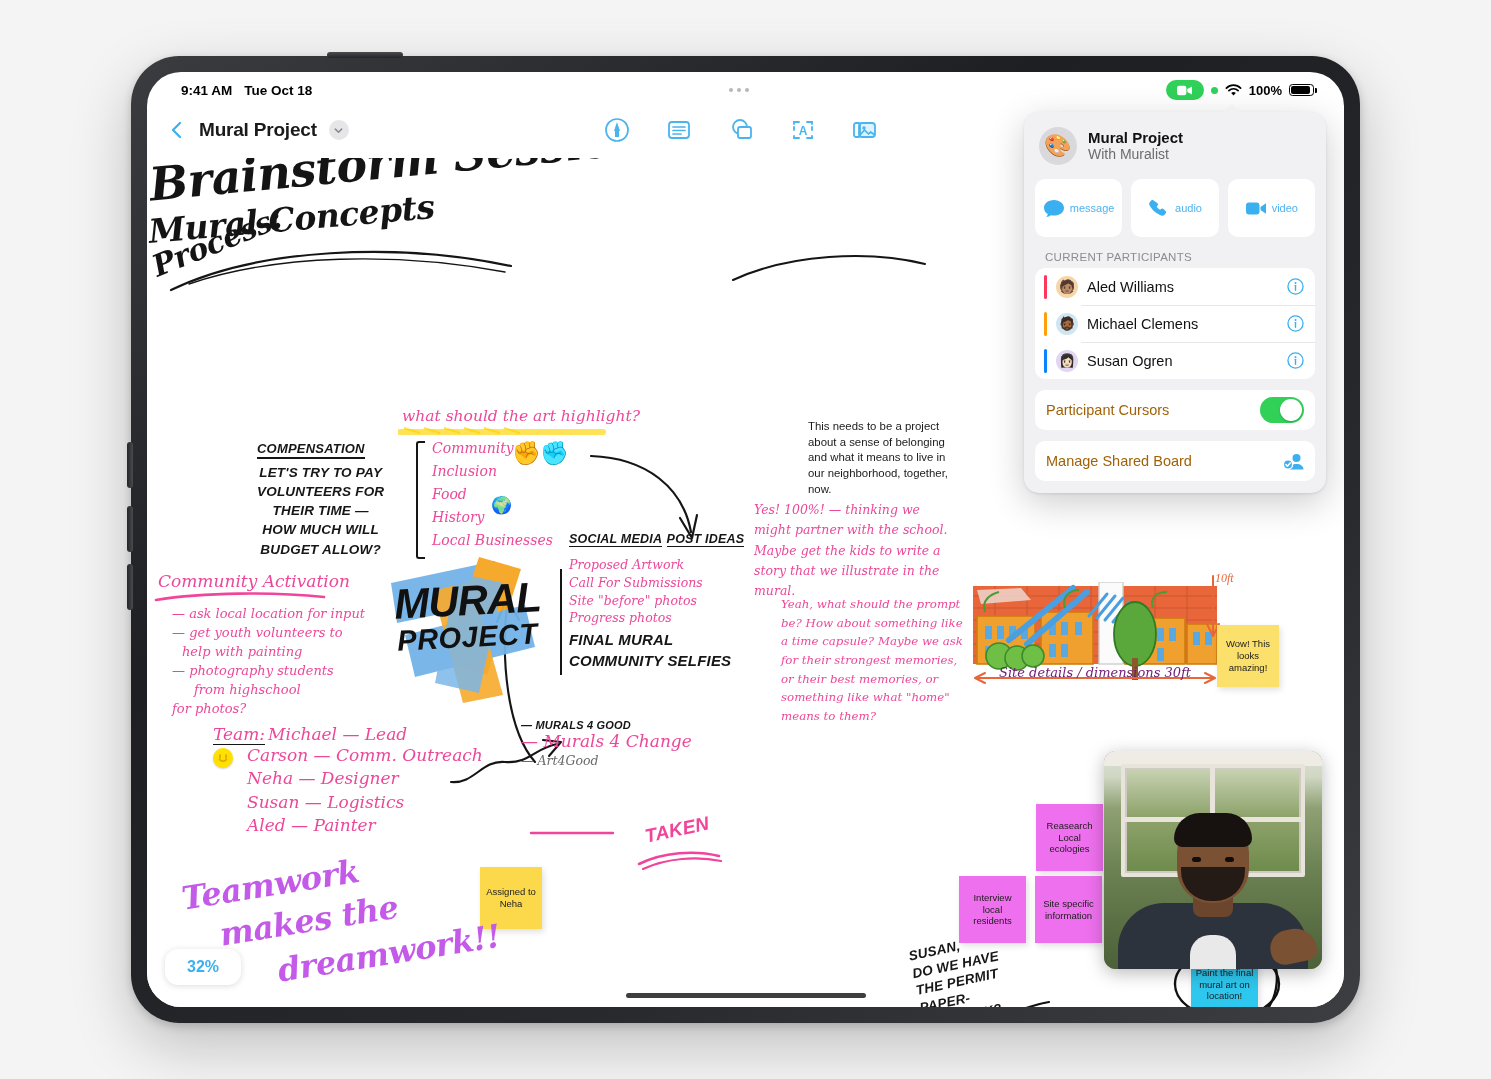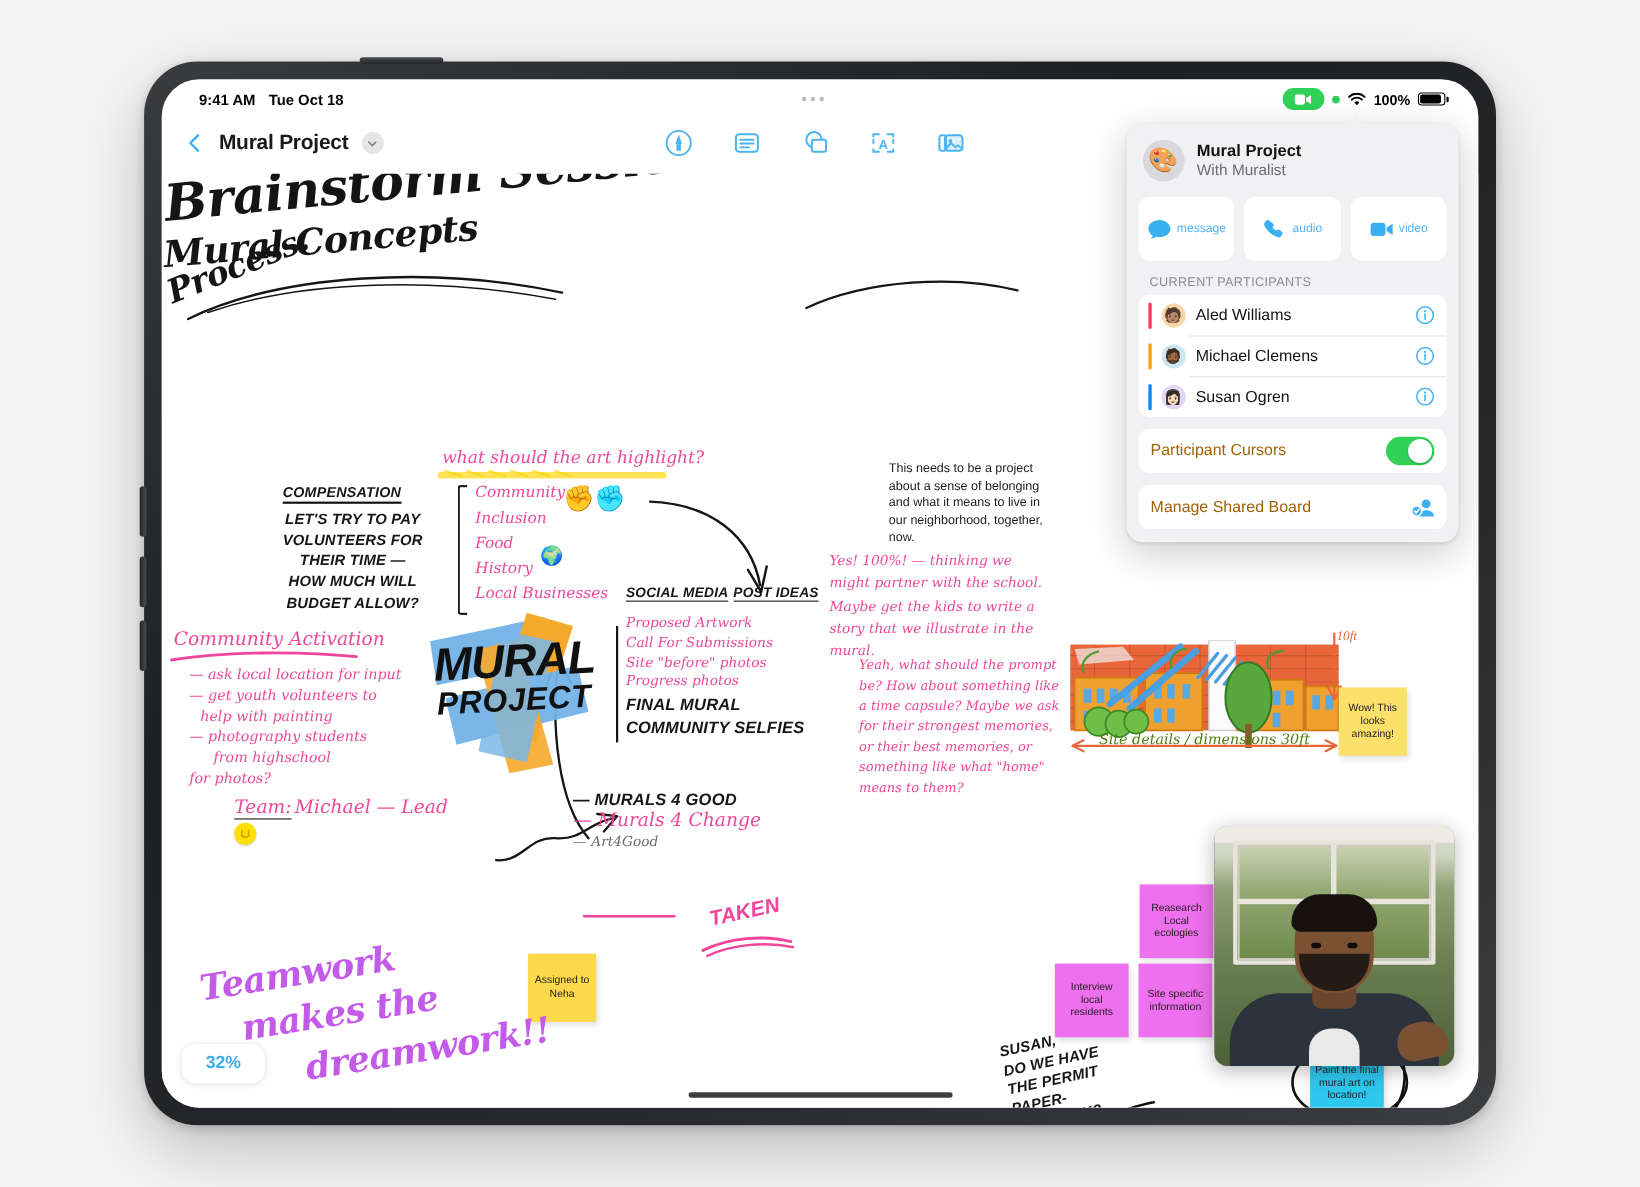--- a/index.html
+++ b/index.html
@@ -427,35 +427,41 @@
        <div style="position:absolute; left:10px; top:34px; width:165px; text-align:center;">
          <div style="font-family:'Liberation Sans',sans-serif; font-weight:700; font-style:italic; font-size:42px; color:#111; letter-spacing:-1px; transform:rotate(-3deg);">MURAL</div>
          <div style="font-family:'Liberation Sans',sans-serif; font-weight:700; font-style:italic; font-size:29px; color:#111; letter-spacing:0.5px; transform:rotate(-3deg); margin-top:-4px;">PROJECT</div>
        </div>
      </div>
 
      <div style="position:absolute; left:66px; top:566px;">
        <div class="cursive" style="font-size:17px; white-space:nowrap;">
          <span style="border-bottom:1.6px solid #151515;">Team:</span><span style="margin-left:3px;">Michael — Lead</span>
        </div>
+       <div class="cursive" style="font-size:17px; margin-left:34px; line-height:1.38; white-space:nowrap;">
+         <div>Carson — Comm. Outreach</div>
+         <div>Neha — Designer</div>
+         <div>Susan — Logistics</div>
+         <div>Aled — Painter</div>
+       </div>
        <div style="position:absolute; left:0px; top:24px; width:20px; height:20px; border-radius:50%; background:#ffe000; box-shadow:0 1px 2px rgba(0,0,0,.2);">
          <svg viewBox="0 0 20 20" style="width:100%;height:100%;">
                 <path d="M7 7 V10 M13 7 V10 M6.5 11.5 Q10 15 13.5 11.5" stroke="#d9a300" stroke-width="1.6" fill="none" stroke-linecap="round"></path>
               </svg>
        </div>
      </div>
 
      <svg class="ink" style="left:300px; top:580px; width:120px; height:50px;" viewBox="0 0 120 50">
        <path d="M4 44 C 28 46, 34 22, 58 24 C 82 26, 88 10, 110 6" stroke="#151515" stroke-width="2.1" fill="none" stroke-linecap="round"></path>
        <path d="M96 2 L114 4 L102 18" stroke="#151515" stroke-width="2.1" fill="none" stroke-linecap="round" stroke-linejoin="round"></path>
      </svg>
 
      <div style="position:absolute; left:336px; top:556px; width:230px; text-align:center;">
        <div style="text-align:left; margin-left:38px; margin-top:5px;">
-         <div class="block" style="font-size:15px;">— MURALS 4 GOOD</div>
+         <div class="block" style="font-size:11px;">— MURALS 4 GOOD</div>
          <div class="cursive" style="font-size:17px;">— Murals 4 Change</div>
          <div class="cursive" style="font-size:12.5px; position:relative; display:inline-block; color:#6a6a6a;">— Art4Good</div>
        </div>
        <svg style="position:absolute; left:38px; top:111px; width:100px; height:14px;" viewBox="0 0 100 14">
          <path d="M10 8 H92" stroke="#f0459a" stroke-width="2.4" stroke-linecap="round"></path>
        </svg>
        <div style="position:absolute; left:160px; top:112px;">
          <div class="block" style="font-size:19px; color:#f0459a; transform:rotate(-12deg); transform-origin:left top;">TAKEN</div>
          <svg style="position:absolute; left:-6px; top:18px; width:86px; height:26px;" viewBox="0 0 86 26">
            <path d="M2 20 C 26 8, 58 6, 82 12" stroke="#f0459a" stroke-width="2.6" fill="none" stroke-linecap="round"></path>
@@ -537,21 +543,21 @@
            <circle cx="30" cy="74" r="13"></circle>
                 <circle cx="48" cy="76" r="12"></circle>
                 <circle cx="64" cy="74" r="11"></circle>
          </g>
          <ellipse cx="166" cy="52" rx="21" ry="32" fill="#5aa83c" stroke="#2f7a22" stroke-width="1.8"></ellipse>
          <rect x="163" y="76" width="6" height="22" fill="#8a5a2c"></rect>
          <path d="M6 96 H246" stroke="#e8663a" stroke-width="2"></path>
          <path d="M6 96 L16 91 M6 96 L16 101" stroke="#e8663a" stroke-width="2" fill="none" stroke-linecap="round"></path>
          <path d="M246 96 L236 91 M246 96 L236 101" stroke="#e8663a" stroke-width="2" fill="none" stroke-linecap="round"></path>
        </svg>
-       <div class="cursive" style="position:absolute; left:30px; top:83px; font-size:13px; color:#4d7c0f;">Site details / dimensions 30ft</div>
+       <div class="cursive" style="position:absolute; left:30px; top:83px; font-size:13px; color:#701a75;">Site details / dimensions 30ft</div>
        <svg style="position:absolute; left:232px; top:-12px; width:34px; height:78px;" viewBox="0 0 34 78">
          <path d="M12 6 V64" stroke="#e8663a" stroke-width="2" fill="none" stroke-linecap="round"></path>
          <path d="M6 54 L12 66 L18 54" stroke="#e8663a" stroke-width="2" fill="none" stroke-linecap="round" stroke-linejoin="round"></path>
          <text x="14" y="12" font-size="12" fill="#e8663a" font-family="Liberation Serif, serif" font-style="italic">10ft</text>
        </svg>
      </div>
 
      <div class="sticky" style="left:1070px; top:467px; width:62px; height:62px; background:#fbe06b;">
        <span>Wow! This looks amazing!</span>
      </div>

